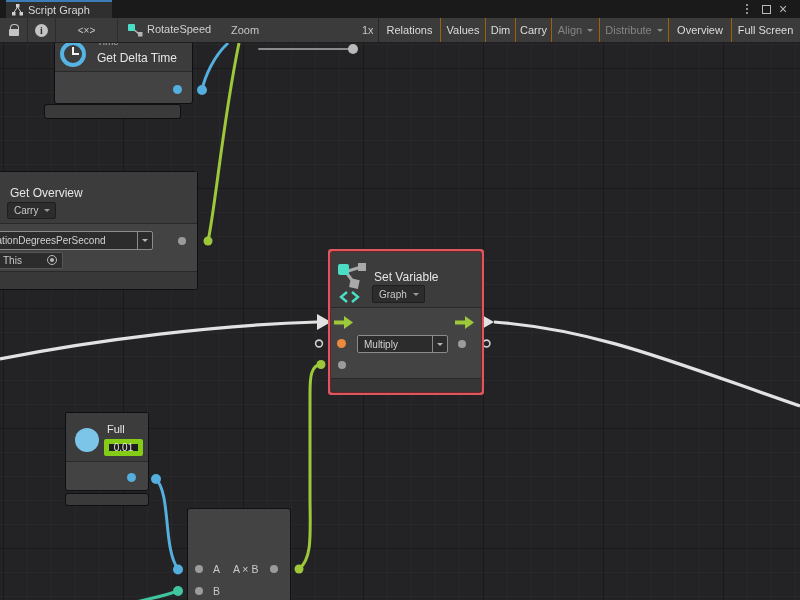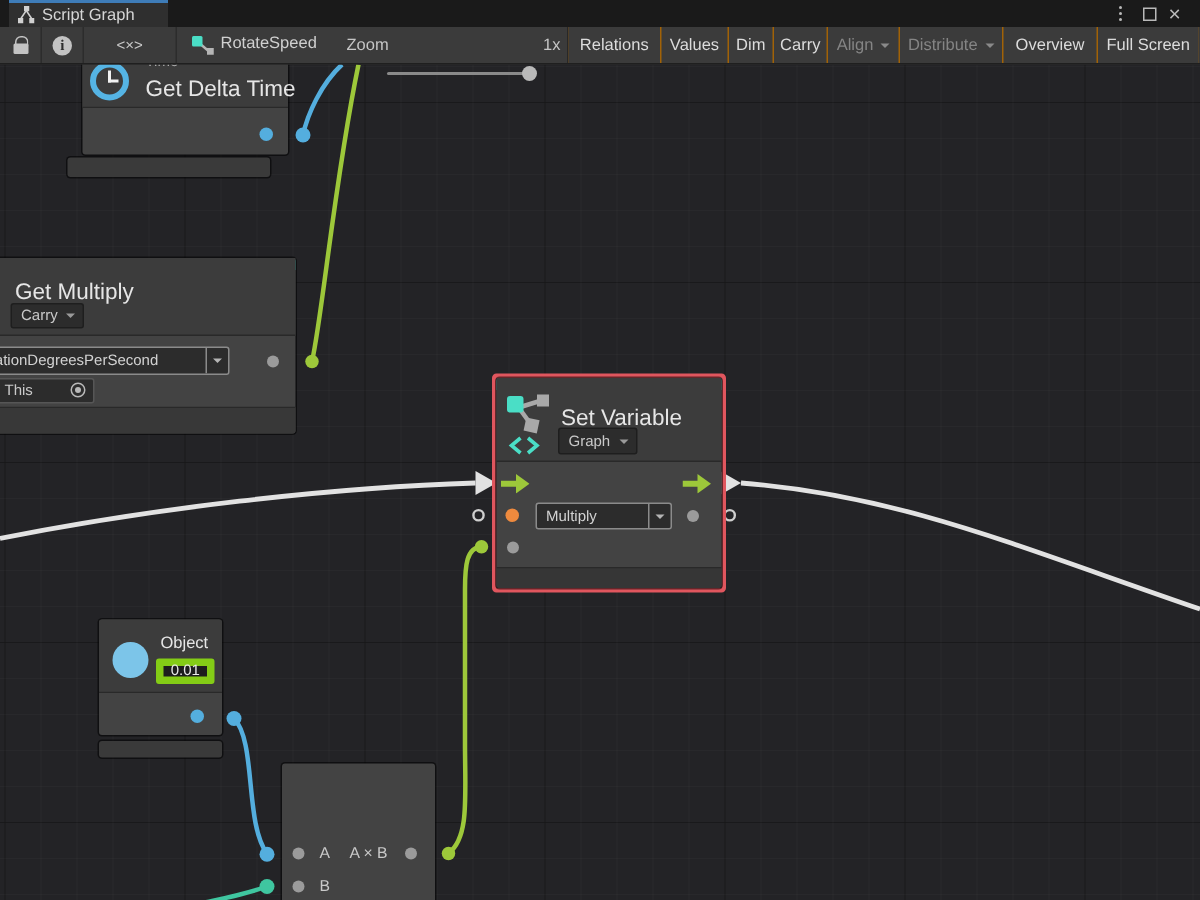--- a/index.html
+++ b/index.html
@@ -21,21 +21,21 @@
   }
 
   
   svg.wires { position:absolute; left:0; top:0; width:800px; height:600px; pointer-events:none; }
 
   
   .node { position:absolute; background:#434343; box-shadow:0 0 0 1px rgba(0,0,0,.55); border-radius:2px; }
   .n-head { position:relative; background:#3c3c3c; border-bottom:1px solid #292929; border-radius:2px 2px 0 0; }
   .n-foot { position:absolute; left:0; right:0; bottom:0; background:#373737; border-top:1px solid #292929; border-radius:0 0 2px 2px; }
   .accent { position:absolute; left:0; right:0; top:0; height:8px; background:#239088; border-radius:2px 2px 0 0; }
-  .title { color:#e6e6e6; font-size:15px; white-space:nowrap; }
+  .title { color:#e6e6e6; font-size:12px; white-space:nowrap; }
   .subtitle { color:#aeaeae; font-size:10px; white-space:nowrap; }
   .plabel { position:absolute; color:#c9c9c9; font-size:10.5px; white-space:nowrap; }
   .port { position:absolute; border-radius:50%; }
   .port.gray { width:8px; height:8px; background:#9b9b9b; }
   .port.blue { width:9px; height:9px; background:#54aede; }
   .port.orange { width:9px; height:9px; background:#ee8a3e; }
 
   .dd { position:absolute; background:#2c2c2c; border:1px solid #1e1e1e; border-radius:2px;
         color:#c9c9c9; font-size:10px; display:flex; align-items:center; padding:0 17px 0 6px; white-space:nowrap; }
   .dd::after { content:""; position:absolute; right:5px; top:50%; margin-top:-1.5px;
@@ -133,21 +133,21 @@
       <div class="subtitle" style="position:absolute; left:42px; top:14px;">Time</div>
       <div class="title" style="position:absolute; left:42px; top:29px;">Get Delta Time</div>
     </div>
     <div class="port blue" style="left:118px; top:63px;"></div>
   </div>
   <div class="node" style="left:45px; top:105px; width:135px; height:13px; background:#3a3a3a;"></div>
 
   <div class="node" style="left:-14px; top:172px; width:211px; height:117px;">
     <div class="accent"></div>
     <div class="n-head" style="height:52px; padding-top:8px; border-radius:0;">
-      <div class="title" style="position:absolute; left:24px; top:14px;">Get Multiply</div>
+      <div class="title" style="position:absolute; left:24px; top:14px;">Get Overview</div>
       <div class="dd" style="left:21px; top:30px; height:17px;">Carry</div>
     </div>
     <div class="fielddd" style="left:0; top:59px; width:167px; height:19px;">
       <div class="ftext" style="margin-left:-10px;">RotationDegreesPerSecond</div>
       <div class="fbtn"></div>
     </div>
     <div class="port gray" style="left:192px; top:65px;"></div>
     <div class="thisbox" style="left:0; top:80px; width:77px; height:17px; padding-left:16px;">
       <span>This</span>
     </div>
@@ -186,21 +186,21 @@
       <div class="fbtn"></div>
     </div>
     <div class="port gray" style="left:127px; top:88px;"></div>
     <div class="port gray" style="left:7px; top:109px;"></div>
     <div class="n-foot" style="height:14px; background:#363636;"></div>
   </div>
 
   <div class="node" style="left:66px; top:413px; width:82px; height:77px;">
     <div class="n-head" style="height:49px;">
       <div class="float-ic" style="left:9px; top:15px;"></div>
-      <div class="title" style="position:absolute; left:41px; top:10px; font-size:11px;">Object</div>
+      <div class="title" style="position:absolute; left:41px; top:10px; font-size:11px;">Full</div>
       <div class="valuebox" style="left:38px; top:26px; width:39px; height:17px;">0.01</div>
     </div>
     <div class="port blue" style="left:61px; top:60px;"></div>
   </div>
   <div class="node" style="left:66px; top:494px; width:82px; height:11px; background:#3a3a3a;"></div>
 
   <div class="node" style="left:188px; top:509px; width:102px; height:91px; border-radius:2px 2px 0 0;">
     <div class="port gray" style="left:7px; top:56px;"></div>
     <div class="plabel" style="left:25px; top:54px;">A</div>
     <div class="plabel" style="left:45px; top:54px;">A × B</div>

